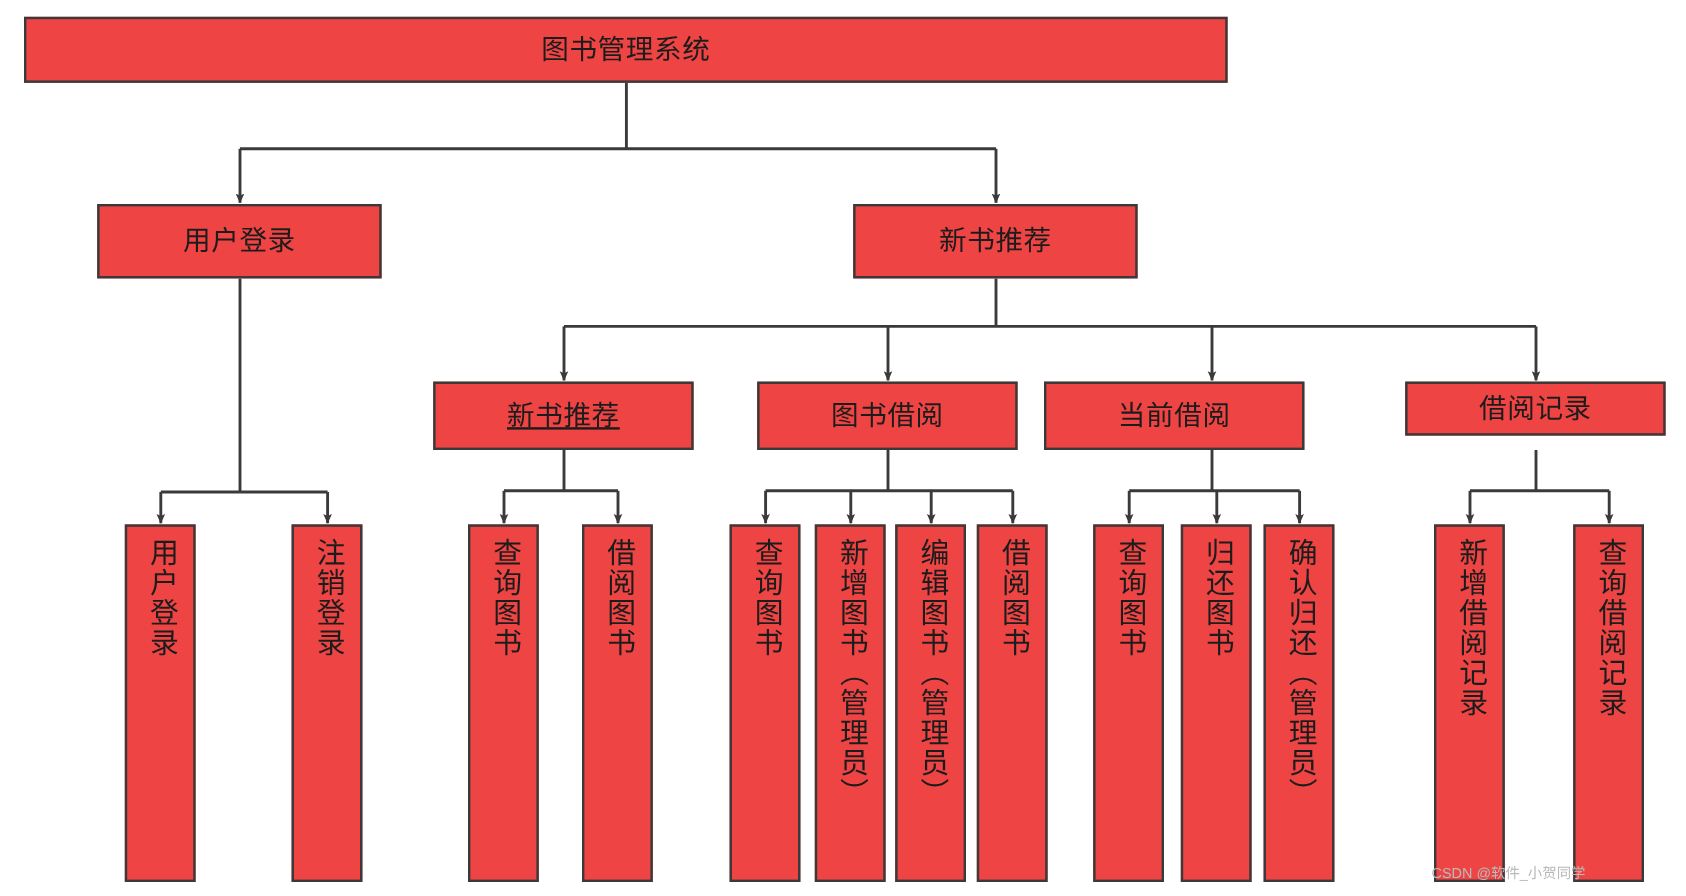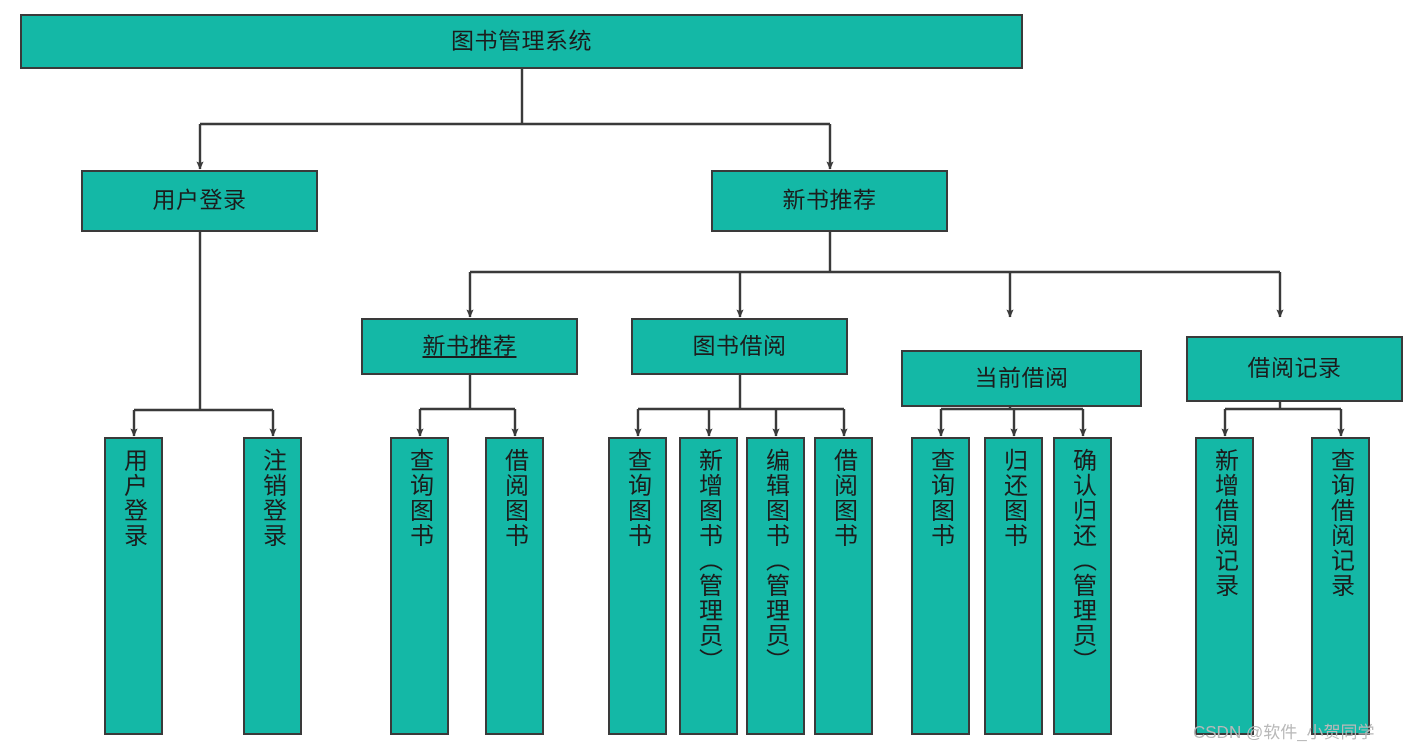--- a/index.html
+++ b/index.html
@@ -22,21 +22,21 @@
     position: absolute;
     left: 0;
     top: 0;
     width: 1405px;
     height: 747px;
     pointer-events: none;
   }
   .node {
     position: absolute;
     box-sizing: border-box;
-    background: #14b8a6;
+    background: #ef4444;
     border: 2px solid #3a3a3a;
     display: flex;
     align-items: center;
     justify-content: center;
     color: #1c1c1c;
     z-index: 2;
   }
   .node .lbl {
     display: block;
     text-align: center;
@@ -59,21 +59,21 @@
     writing-mode: vertical-rl;
     text-orientation: upright;
     font-size: 24px;
     letter-spacing: 1px;
     line-height: 1.0;
     white-space: nowrap;
   }
   .watermark {
     position: absolute;
     color: #b9b9b9;
-    font-size: 17px;
+    font-size: 12px;
     white-space: nowrap;
     z-index: 3;
     font-family: "Liberation Sans", "DejaVu Sans", sans-serif;
   }
 </style>
 </head>
 <body>
 
 <div id="canvas">
 
@@ -129,24 +129,24 @@
       </div>
       <div class="node horiz" style="left: 711px; top: 170px; width: 237px; height: 62px;">
         <span class="lbl">新书推荐</span>
       </div>
       <div class="node horiz" style="left: 361px; top: 318px; width: 217px; height: 57px; text-decoration: underline;">
         <span class="lbl">新书推荐</span>
       </div>
       <div class="node horiz" style="left: 631px; top: 318px; width: 217px; height: 57px; align-items: center;">
         <span class="lbl">图书借阅</span>
       </div>
-      <div class="node horiz" style="left: 901px; top: 318px; width: 241px; height: 57px; margin-top: 32px;">
+      <div class="node horiz" style="left: 870px; top: 318px; width: 217px; height: 57px;">
         <span class="lbl">当前借阅</span>
       </div>
-      <div class="node horiz" style="left: 1171px; top: 336px; width: 217px; height: 66px; margin-left: 15px;">
+      <div class="node horiz" style="left: 1171px; top: 318px; width: 217px; height: 45px;">
         <span class="lbl">借阅记录</span>
       </div>
       <div class="node vert" style="left: 104px; top: 437px; width: 59px; height: 298px;">
         <span class="lbl">用户登录</span>
       </div>
       <div class="node vert" style="left: 243px; top: 437px; width: 59px; height: 298px;">
         <span class="lbl">注销登录</span>
       </div>
       <div class="node vert" style="left: 390px; top: 437px; width: 59px; height: 298px;">
         <span class="lbl">查询图书</span>

